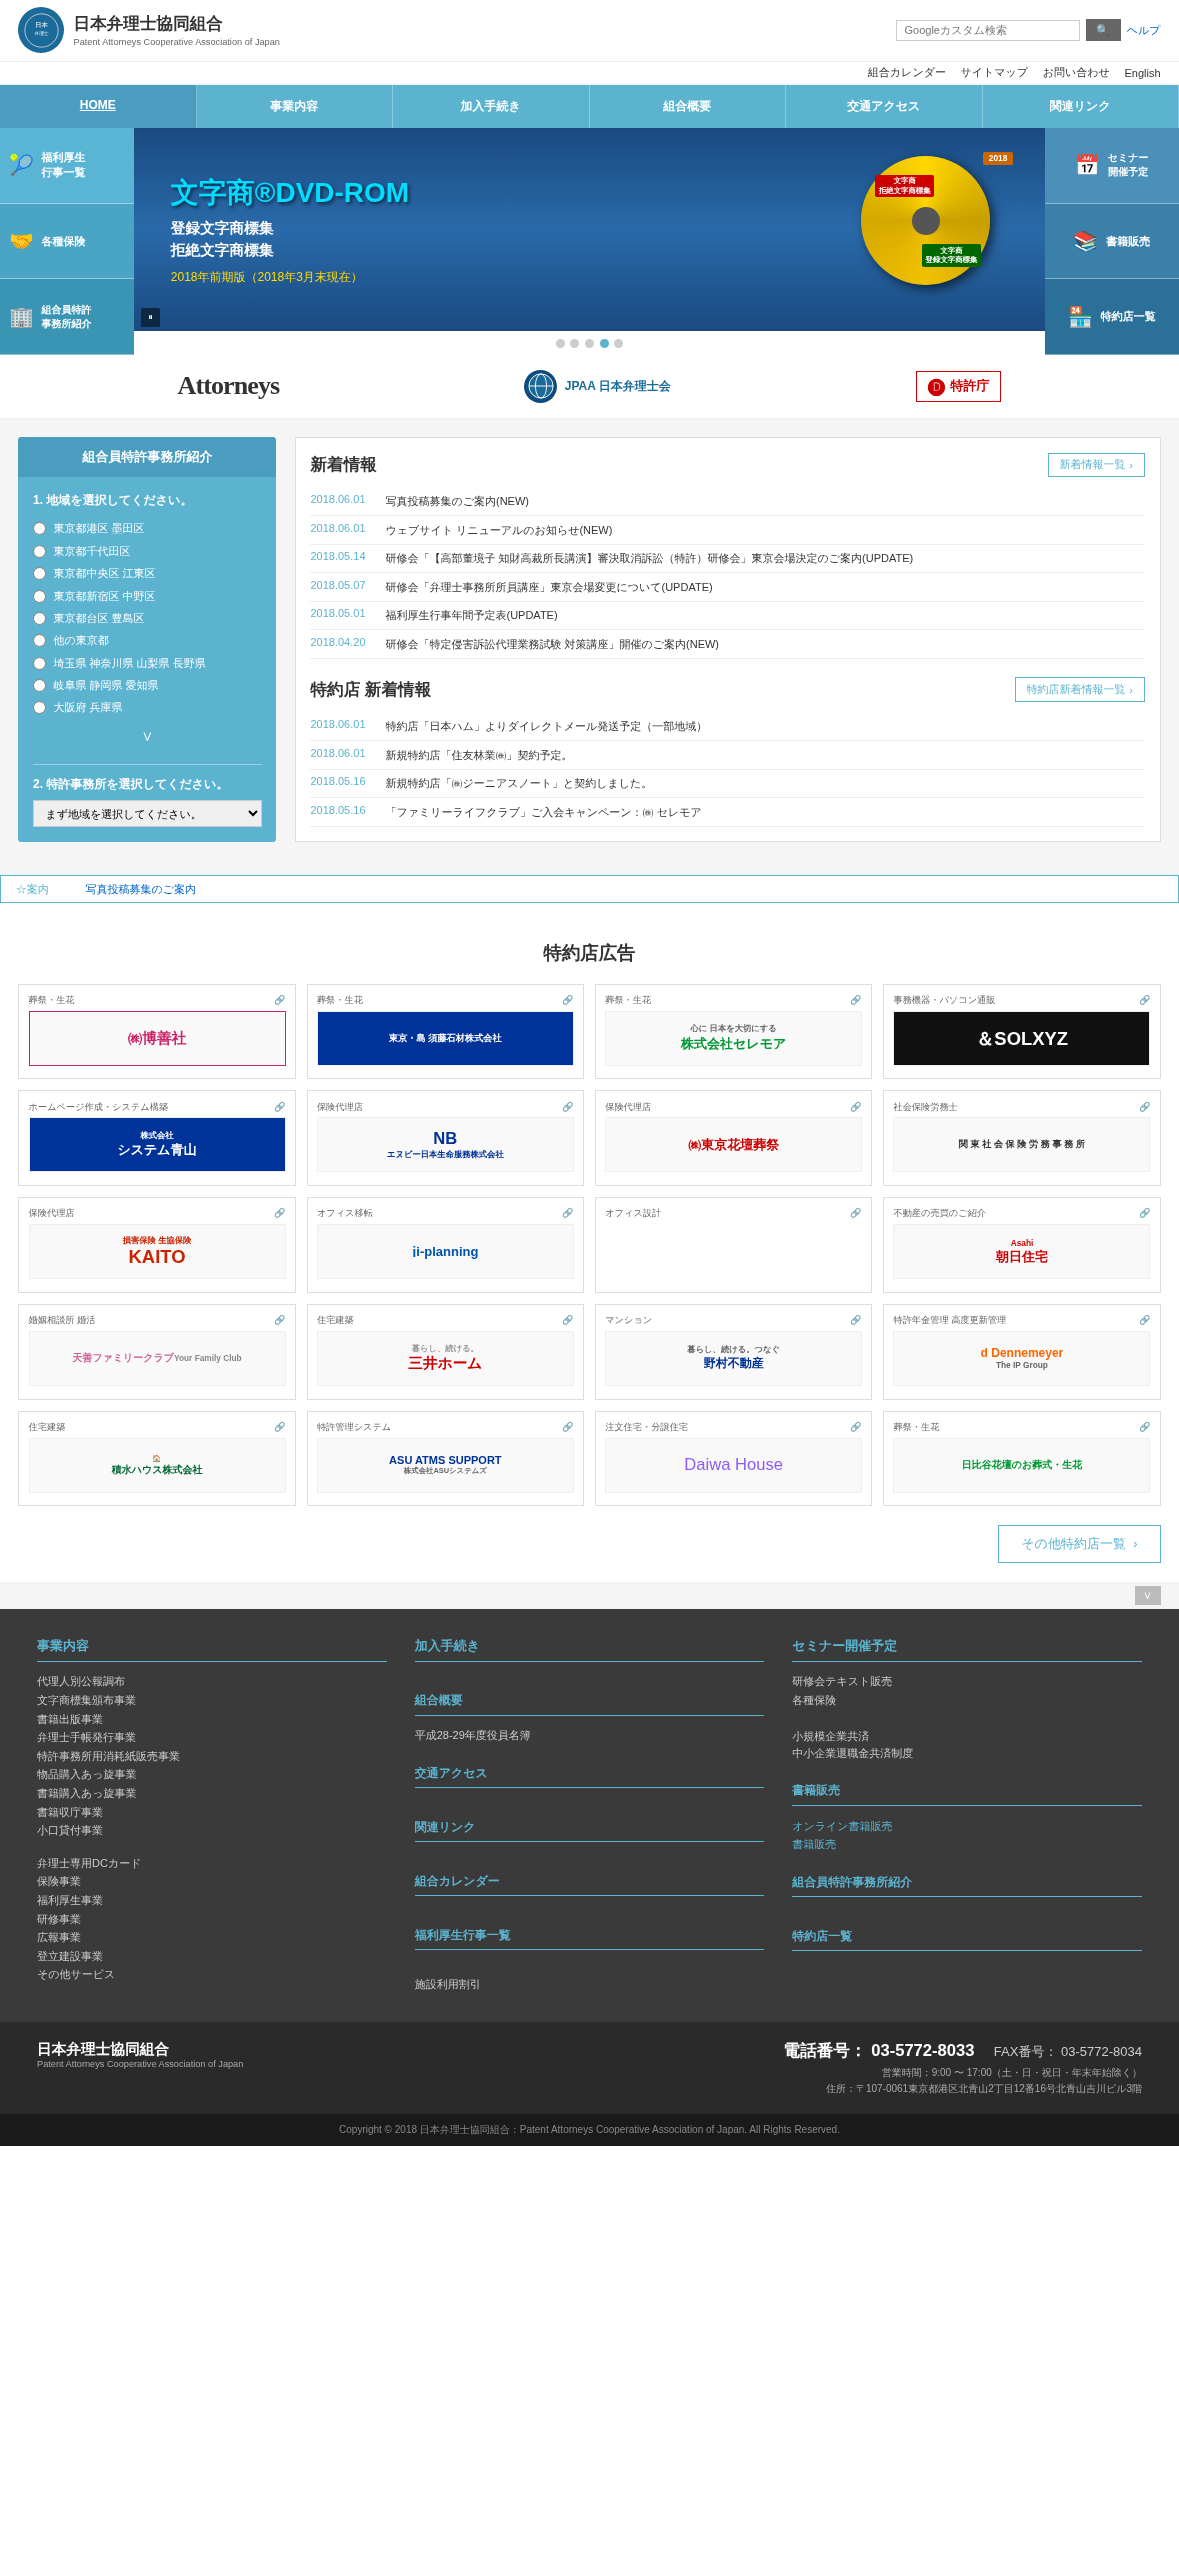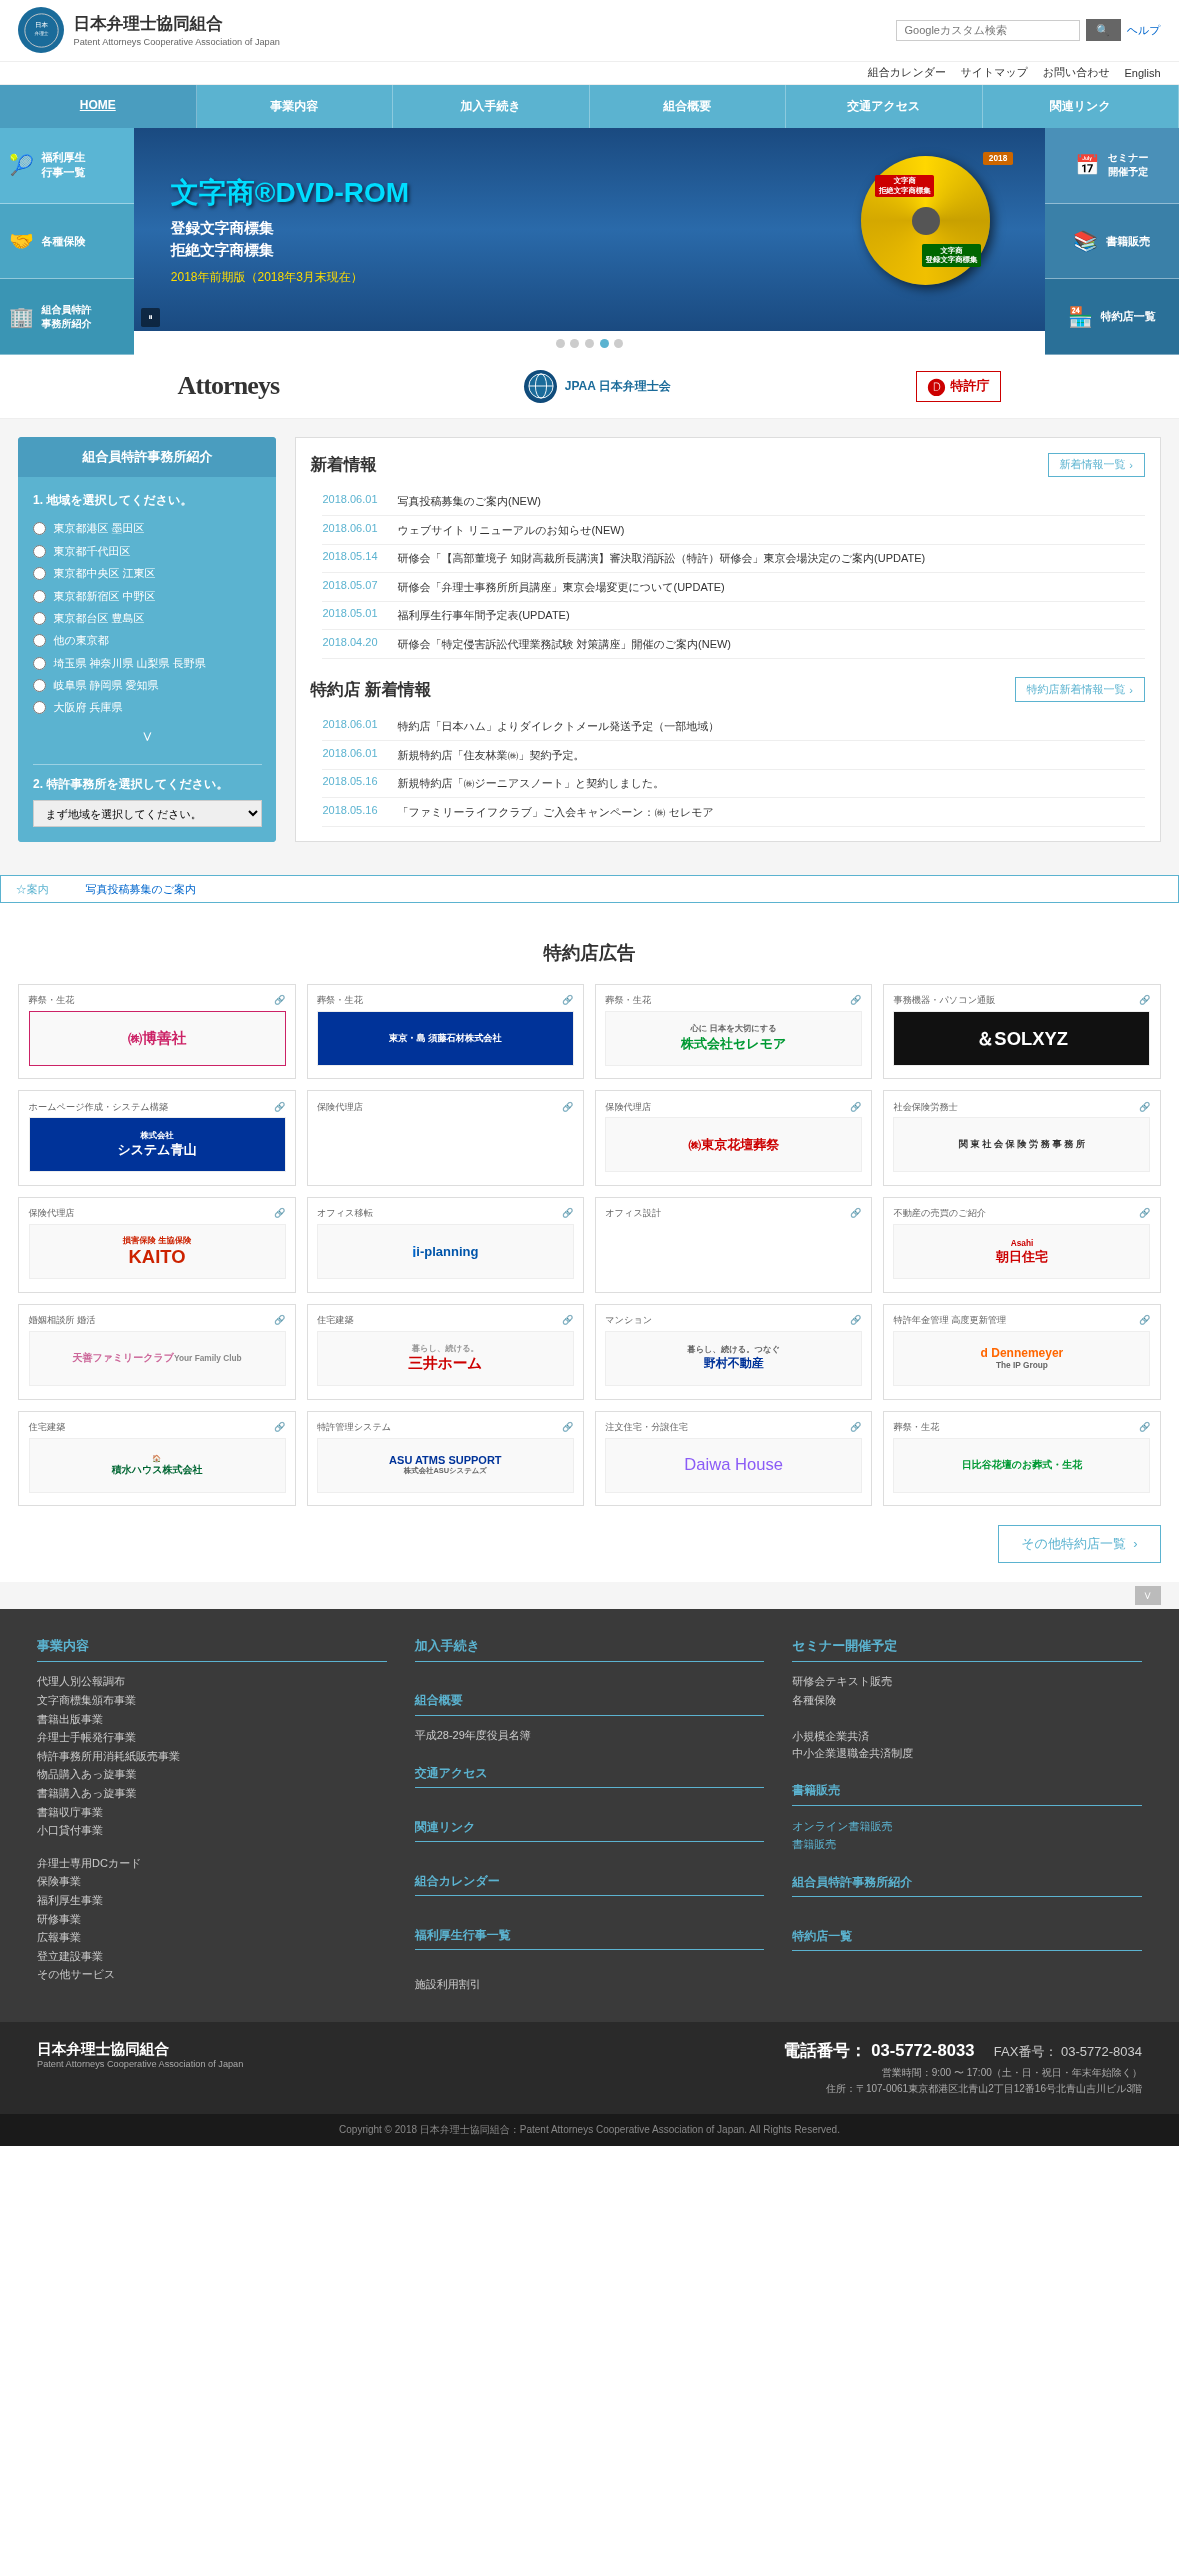--- a/index.html
+++ b/index.html
@@ -50,21 +50,21 @@
     .sidebar-divider { height: 0.9px; background: rgba(255,255,255,0.4); margin: 11px 0; }
     .sidebar-step2 { font-weight: bold; color: white; font-size: 12px; margin-bottom: 7.4px; }
     .sidebar-select { width: 100%; padding: 5.5px 7.4px; font-size: 11px; border: 0.9px solid #ccc; }
 
     
     .news-section { flex: 1; }
     .news-block { background: white; padding: 14.7px; margin-bottom: 14.7px; border: 0.9px solid #ddd; }
     .news-header { display: flex; justify-content: space-between; align-items: center; margin-bottom: 11px; }
     .news-title { font-size: 16.6px; font-weight: bold; color: #333; }
     .news-more-btn { background: white; border: 0.9px solid #5bb3d0; color: #5bb3d0; padding: 3.7px 11px; font-size: 11px; cursor: pointer; display: flex; align-items: center; gap: 3.7px; }
-    .news-item { display: flex; align-items: flex-start; gap: 11px; padding: 5.5px 0; border-bottom: 0.9px solid #eee; margin-left: 12px; }
+    .news-item { display: flex; align-items: flex-start; gap: 11px; padding: 5.5px 0; border-bottom: 0.9px solid #eee; }
     .news-date { color: #5bb3d0; font-size: 11px; min-width: 64px; }
     .news-text { color: #333; font-size: 11px; line-height: 1.5; }
     .special-header { display: flex; justify-content: space-between; align-items: center; margin: 18.4px 0 11px; }
     .special-title { font-size: 16.6px; font-weight: bold; color: #333; }
 
     
     .ticker-section { background: white; border: 0.9px solid #5bb3d0; margin: 0 0 18.4px; padding: 5.5px 14.7px; display: flex; align-items: center; gap: 14.7px; overflow: hidden; }
     .ticker-label { color: #5bb3d0; font-size: 11px; white-space: nowrap; min-width: 55px; }
     .ticker-text { color: #0066cc; font-size: 11px; }
 
@@ -405,20 +405,24 @@
       <div class="ad-logo" style="background:#003399; color:white; font-size:13px; font-weight:bold; flex-direction:column;">
         <span style="font-size:8.3px;">株式会社</span>
         <span>システム青山</span>
       </div>
     </div>
     <div class="ad-card">
       <div class="ad-category">
           <span>保険代理店</span>
           <span>🔗</span>
         </div>
+      <div class="ad-logo" style="font-size:9.2px; color:#003399; flex-direction:column;">
+        <span style="font-size:16.6px;">NB</span>
+        <span style="font-size:8.3px;">エヌビー日本生命服務株式会社</span>
+      </div>
     </div>
     <div class="ad-card">
       <div class="ad-category">
           <span>保険代理店</span>
           <span>🔗</span>
         </div>
       <div class="ad-logo red" style="color:#cc0000; font-size:13px; font-weight:bold;">㈱東京花壇葬祭</div>
     </div>
     <div class="ad-card">
       <div class="ad-category">

